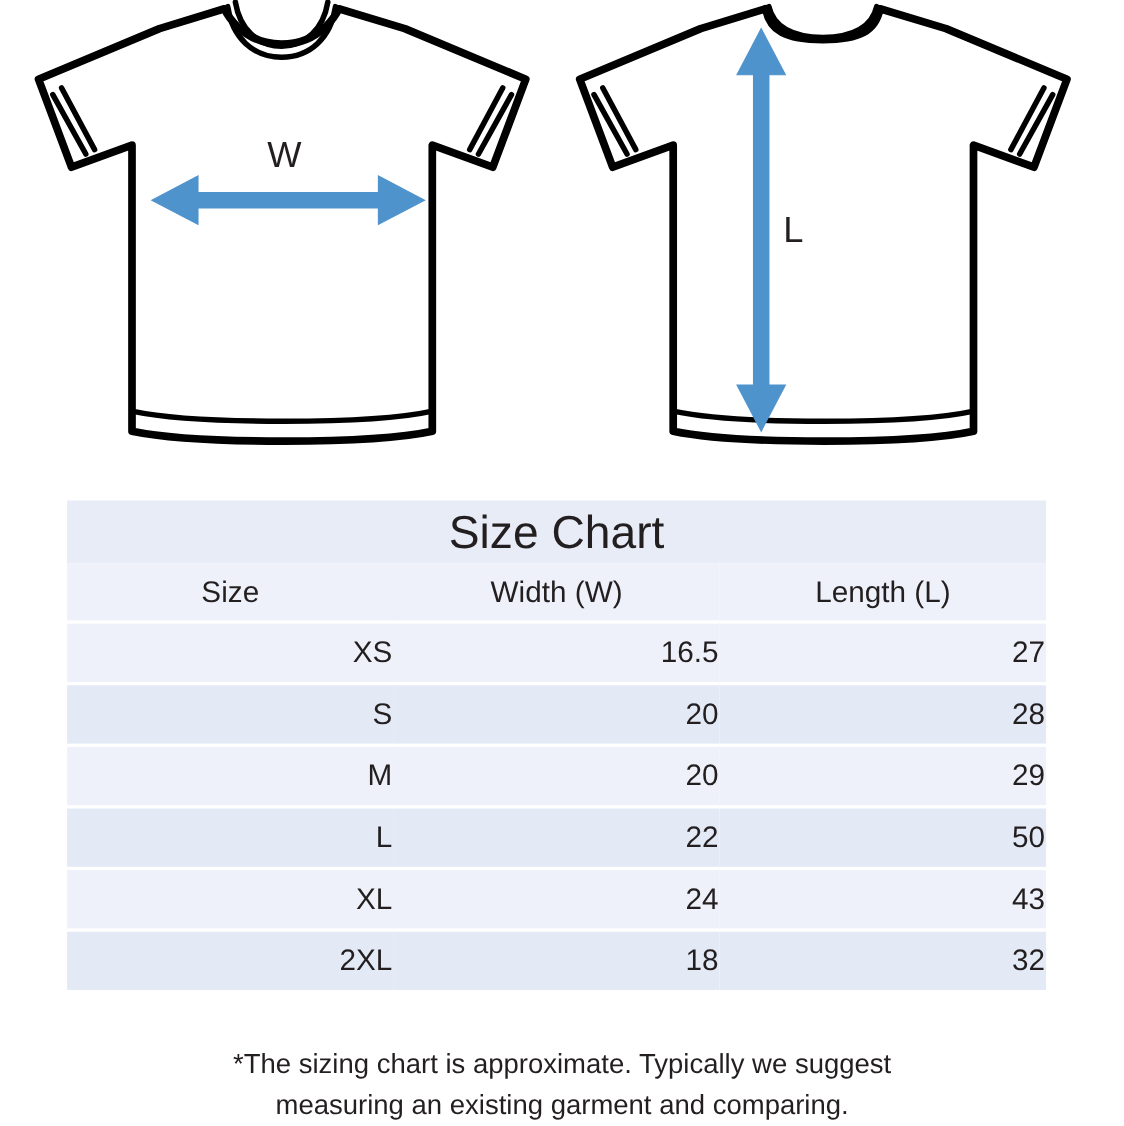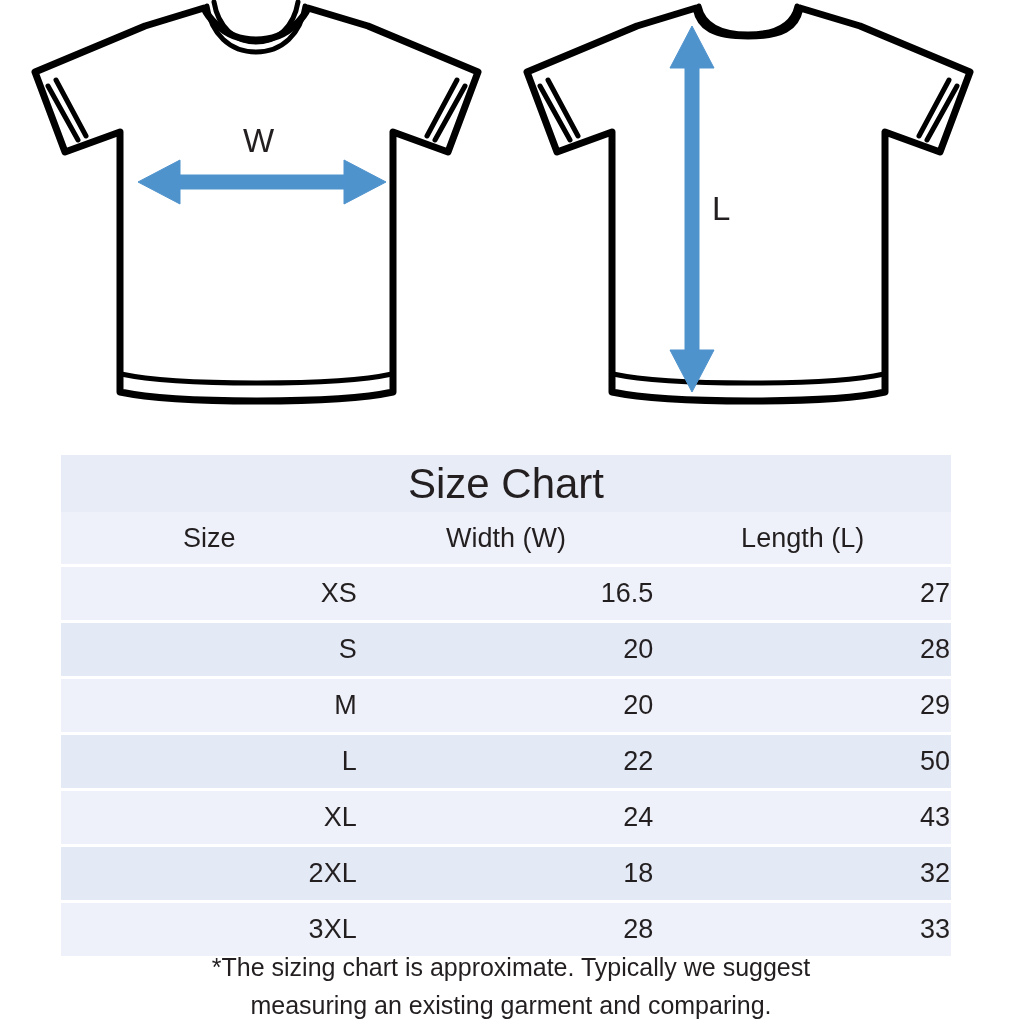--- a/index.html
+++ b/index.html
@@ -233,25 +233,20 @@
         <tr class="row-data odd">
           <td class="col-size">XL</td>
           <td class="col-width">24</td>
           <td class="col-length">43</td>
         </tr>
         <tr class="row-data even">
           <td class="col-size">2XL</td>
           <td class="col-width">18</td>
           <td class="col-length">32</td>
         </tr>
-        <tr class="row-data odd">
-          <td class="col-size">3XL</td>
-          <td class="col-width">28</td>
-          <td class="col-length">33</td>
-        </tr>
       </tbody>
     </table>
   </div>
 
   <div class="footnote">
     <div>*The sizing chart is approximate. Typically we suggest</div>
     <div>measuring an existing garment and comparing.</div>
   </div>
 
 </div>

